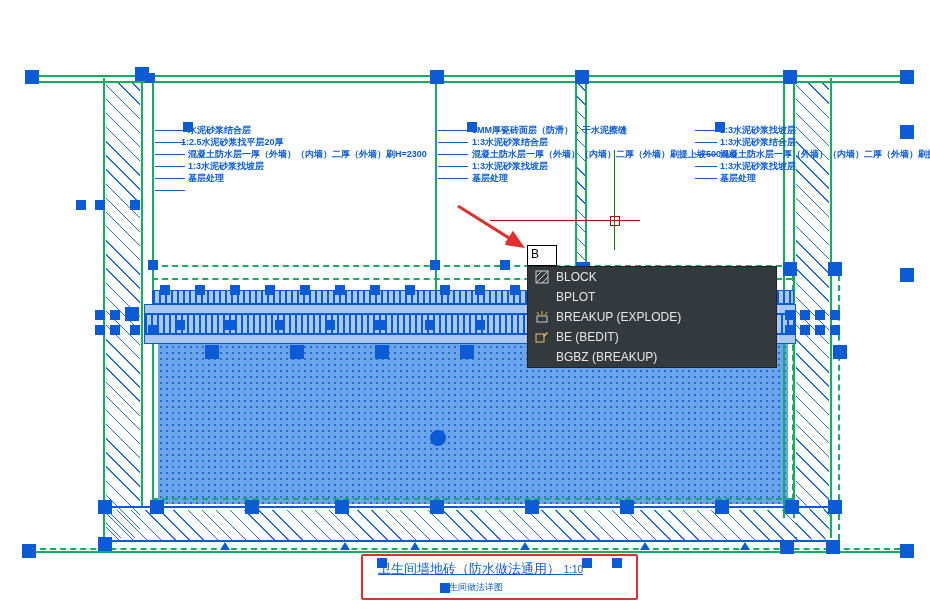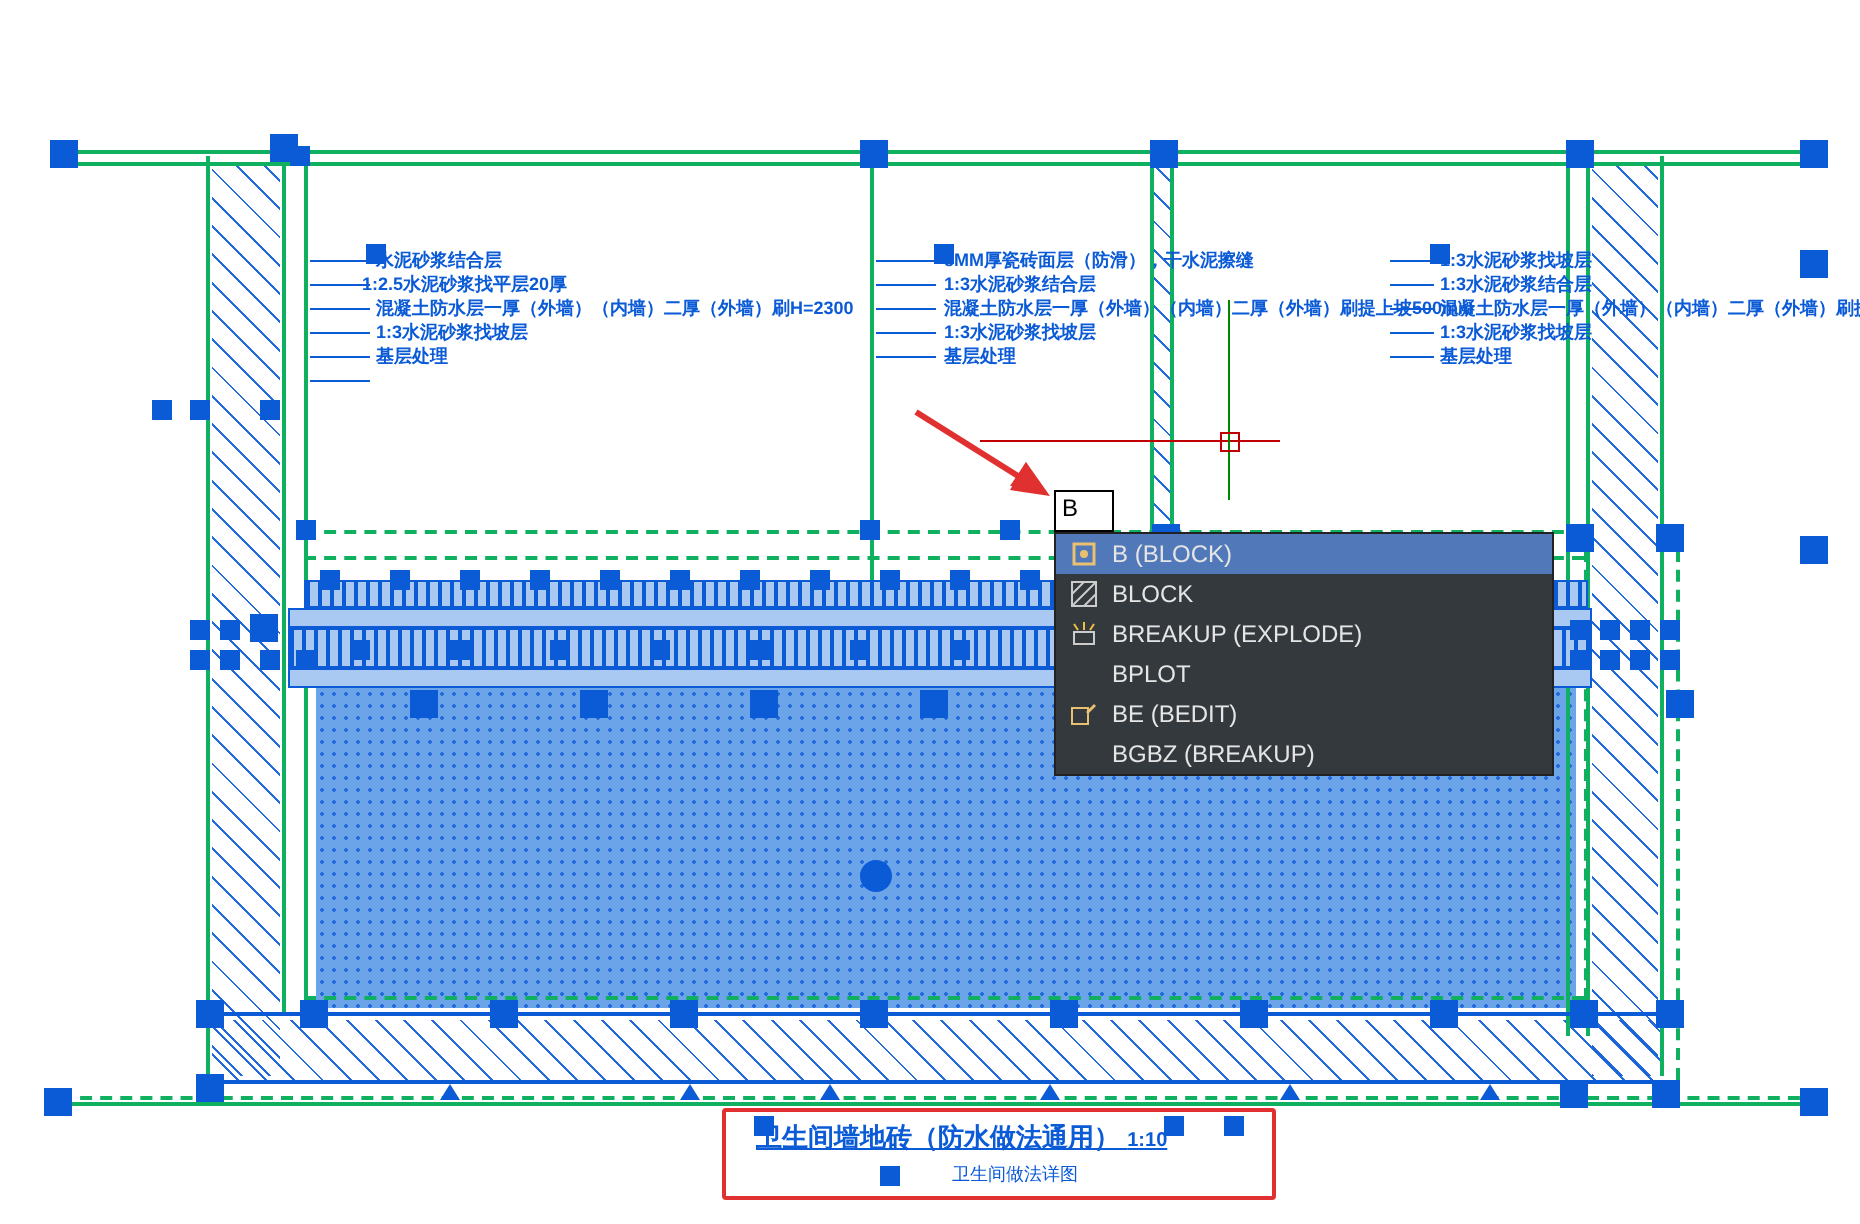--- a/index.html
+++ b/index.html
@@ -171,34 +171,33 @@
   .red-box {
     position: absolute;
     border: 2px solid #e03030;
     border-radius: 2px;
     z-index: 60;
   }
   .title-text {
     position: absolute;
     color: #0b5bd7;
     font-size: 13px;
-    font-weight: bold;
+    font-weight: normal;
     text-decoration: underline;
     text-align: center;
     z-index: 61;
     white-space: nowrap;
   }
   .title-sub {
     position: absolute;
     color: #0b5bd7;
     font-size: 9px;
     text-align: center;
     z-index: 61;
     white-space: nowrap;
-    padding-left: 36px;
   }
   
   .circ {
     position: absolute;
     border: 2px solid #0b5bd7;
     background: #0b5bd7;
     border-radius: 50%;
     width: 12px;
     height: 12px;
     z-index: 20;
@@ -327,54 +326,45 @@
 
   <div class="crosshair-h" style="left:490px; top:220px; width:150px;"></div>
   <div class="crosshair-v" style="left:614px; top:150px; height:100px;"></div>
   <div class="crosshair-box" style="left:610px; top:216px;"></div>
 
   <div class="cmd-input" style="left:527px; top:245px;">
     <span>B</span>
   </div>
 
   <div class="autocomplete" style="left:527px; top:266px;">
-    <div class="row highlight">
-      <span class="ico">
-        <svg width="14" height="14" viewBox="0 0 14 14">
-            <rect x="2" y="2" width="10" height="10" fill="none" stroke="#e8c070" stroke-width="1.5"></rect>
-            <circle cx="7" cy="7" r="2" fill="#e8c070"></circle>
-          </svg>
-      </span>
-      <span>B (BLOCK)</span>
-    </div>
     <div class="row">
       <span class="ico">
         <svg width="14" height="14" viewBox="0 0 14 14">
             <rect x="1" y="1" width="12" height="12" fill="none" stroke="#ccc"></rect>
             <line x1="1" y1="13" x2="13" y2="1" stroke="#ccc"></line>
             <line x1="1" y1="7" x2="7" y2="1" stroke="#ccc"></line>
             <line x1="7" y1="13" x2="13" y2="7" stroke="#ccc"></line>
           </svg>
       </span>
       <span>BLOCK</span>
     </div>
     <div class="row">
+      <span class="blank-ico"></span>
+      <span>BPLOT</span>
+    </div>
+    <div class="row">
       <span class="ico">
         <svg width="14" height="14" viewBox="0 0 14 14">
             <rect x="2" y="6" width="10" height="6" fill="none" stroke="#ccc"></rect>
             <line x1="4" y1="5" x2="2" y2="2" stroke="#f0c040"></line>
             <line x1="7" y1="5" x2="7" y2="1" stroke="#f0c040"></line>
             <line x1="10" y1="5" x2="12" y2="2" stroke="#f0c040"></line>
           </svg>
       </span>
       <span>BREAKUP (EXPLODE)</span>
-    </div>
-    <div class="row">
-      <span class="blank-ico"></span>
-      <span>BPLOT</span>
     </div>
     <div class="row">
       <span class="ico">
         <svg width="14" height="14" viewBox="0 0 14 14">
             <rect x="1" y="4" width="8" height="8" fill="none" stroke="#e8c070"></rect>
             <path d="M8 6 L12 2 L13 3 L9 7 Z" fill="#e8c070"></path>
           </svg>
       </span>
       <span>BE (BEDIT)</span>
     </div>

